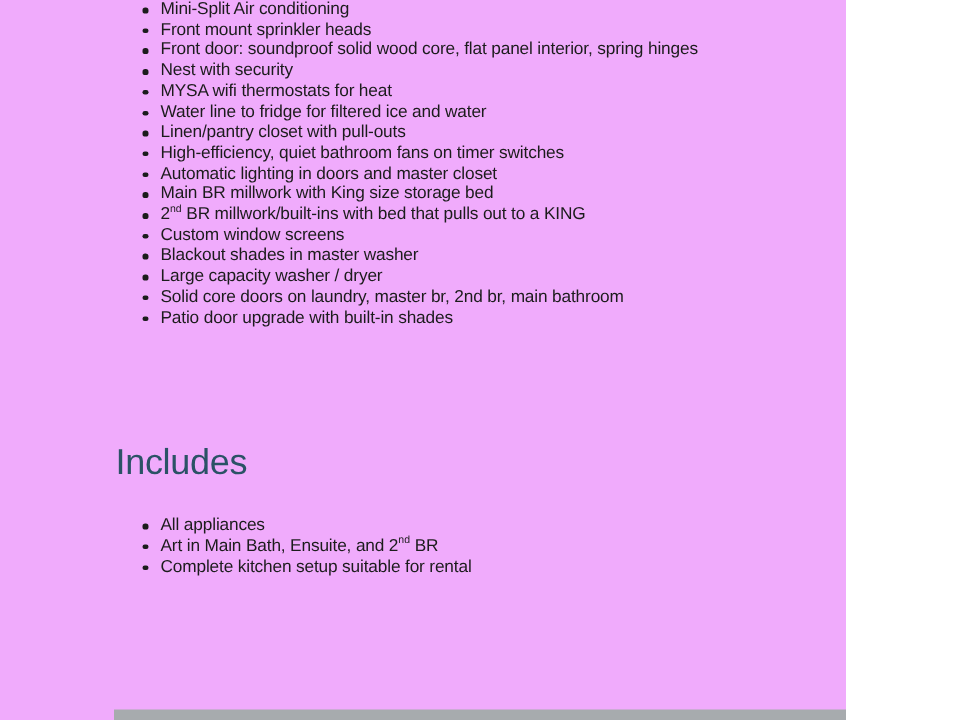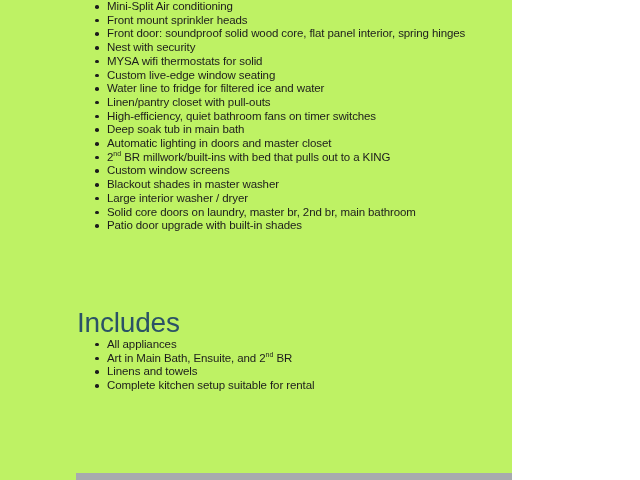--- a/index.html
+++ b/index.html
@@ -9,23 +9,23 @@
   }
   body {
     width: 640px;
     height: 480px;
     overflow: hidden;
     font-family: "Liberation Sans", sans-serif;
     color: #1c1c1c;
   }
   .doc-page {
     position: relative;
-    width: 512px;
+    width: 564px;
     height: 480px;
-    background: #bef264;
+    background: #f0abfc;
   }
   ul.bullet-list {
     list-style: none;
     margin: 0;
     padding: 0 0 0 107px;
   }
   ul.bullet-list li {
     position: relative;
     font-size: 11.5px;
     line-height: 13.7px;
@@ -45,22 +45,22 @@
   ul.bullet-list li sup {
     font-size: 7px;
     line-height: 0;
     vertical-align: super;
     letter-spacing: 0;
   }
   .features-list {
     padding-top: 1px;
   }
   .includes-heading {
-    margin: 74px 0 0 77px;
-    font-size: 28px;
+    margin: 74px 0 20px 77px;
+    font-size: 24px;
     font-weight: 400;
     line-height: 31px;
     color: #2b5266;
     letter-spacing: -0.2px;
   }
   .bottom-bar {
     position: absolute;
     left: 76px;
     right: 0;
     bottom: 0;
@@ -71,39 +71,37 @@
 </head>
 <body>
 
 <div class="doc-page">
 
   <ul class="bullet-list features-list">
       <li><span>Mini-Split Air conditioning</span></li>
       <li><span>Front mount sprinkler heads</span></li>
       <li><span>Front door: soundproof solid wood core, flat panel interior, spring hinges</span></li>
       <li><span>Nest with security</span></li>
-      <li><span>MYSA wifi thermostats for solid</span></li>
-      <li><span>Custom live-edge window seating</span></li>
+      <li><span>MYSA wifi thermostats for heat</span></li>
       <li><span>Water line to fridge for filtered ice and water</span></li>
       <li><span>Linen/pantry closet with pull-outs</span></li>
       <li><span>High-efficiency, quiet bathroom fans on timer switches</span></li>
-      <li><span>Deep soak tub in main bath</span></li>
       <li><span>Automatic lighting in doors and master closet</span></li>
+      <li><span>Main BR millwork with King size storage bed</span></li>
       <li><span>2</span><sup>nd</sup><span> BR millwork/built-ins with bed that pulls out to a KING</span></li>
       <li><span>Custom window screens</span></li>
       <li><span>Blackout shades in master washer</span></li>
-      <li><span>Large interior washer / dryer</span></li>
+      <li><span>Large capacity washer / dryer</span></li>
       <li><span>Solid core doors on laundry, master br, 2nd br, main bathroom</span></li>
       <li><span>Patio door upgrade with built-in shades</span></li>
     </ul>
 
   <h1 class="includes-heading">Includes</h1>
 
   <ul class="bullet-list includes-list">
       <li><span>All appliances</span></li>
       <li><span>Art in Main Bath, Ensuite, and 2</span><sup>nd</sup><span> BR</span></li>
-      <li><span>Linens and towels</span></li>
       <li><span>Complete kitchen setup suitable for rental</span></li>
     </ul>
 
   <div class="bottom-bar"></div>
 
 </div>
 
 </body></html>

